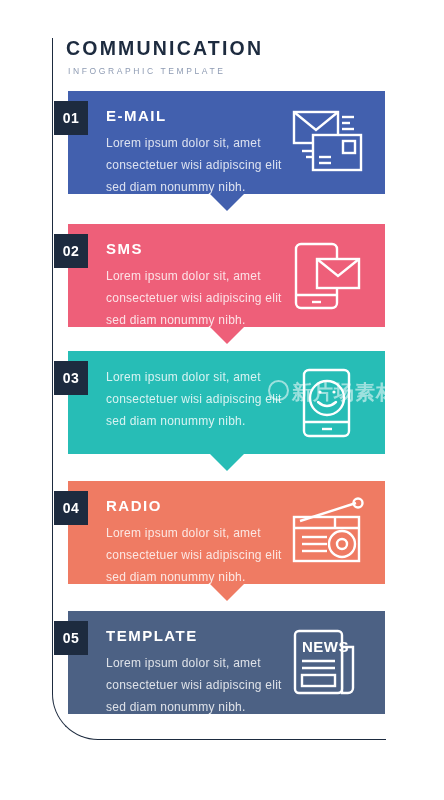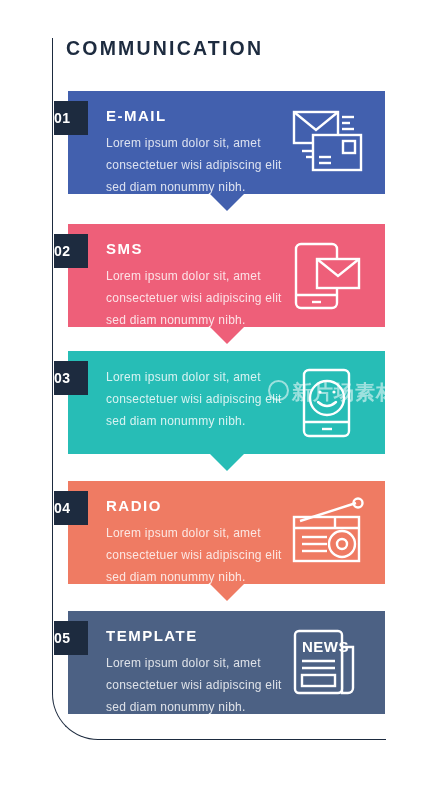--- a/index.html
+++ b/index.html
@@ -91,21 +91,21 @@
   .badge {
     position: absolute;
     left: -14px;
     top: 10px;
     width: 34px;
     height: 34px;
     background: #1d2b3f;
     color: #ffffff;
     display: flex;
     align-items: center;
-    justify-content: flex-start;
+    justify-content: center;
     font-size: 14px;
     font-weight: 700;
     letter-spacing: 0.5px;
     z-index: 4;
   }
 
   .row-text {
     position: absolute;
     left: 38px;
     top: 16px;
@@ -164,20 +164,21 @@
 </style>
 </head>
 <body>
 
 <div id="stage">
 
   <div class="frame-outline"></div>
 
   <div class="header">
     <h1 class="title">COMMUNICATION</h1>
+    <div class="subtitle">INFOGRAPHIC TEMPLATE</div>
   </div>
 
   <div class="row" style="top:91px;">
     <div class="row-bg" style="background:#4260ae;"></div>
     <div class="chevron" style="border-top-color:#4260ae;"></div>
     <div class="badge">
       <span>01</span>
     </div>
     <div class="row-text">
       <div class="row-title">E-MAIL</div>

